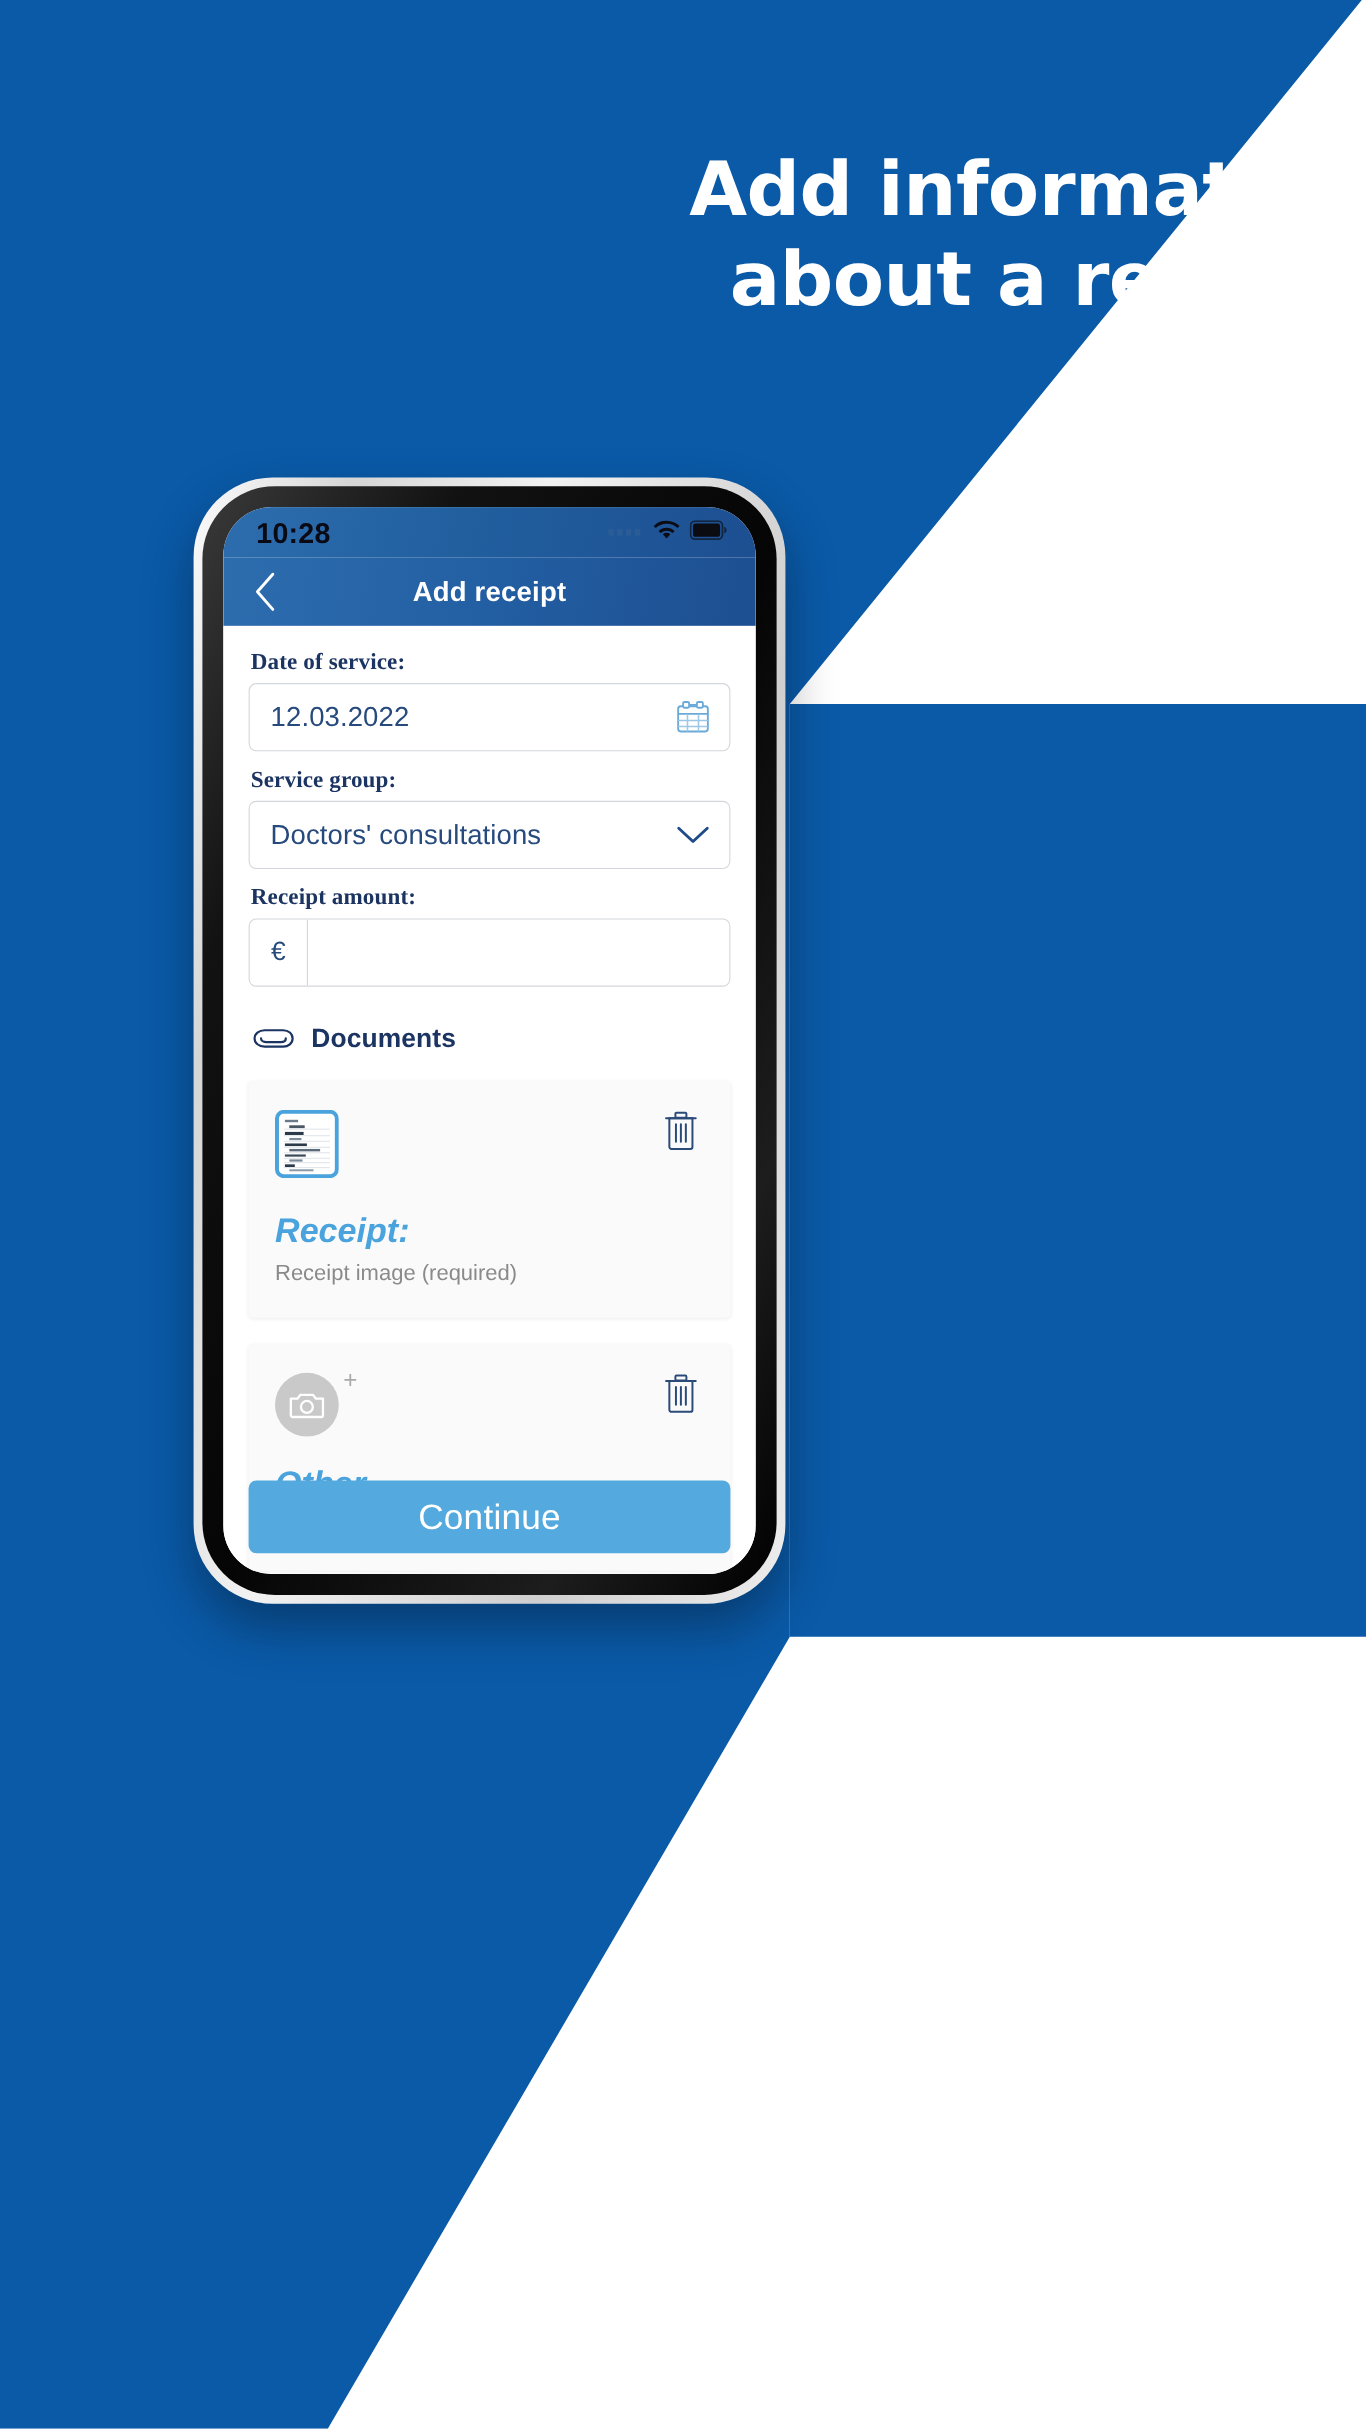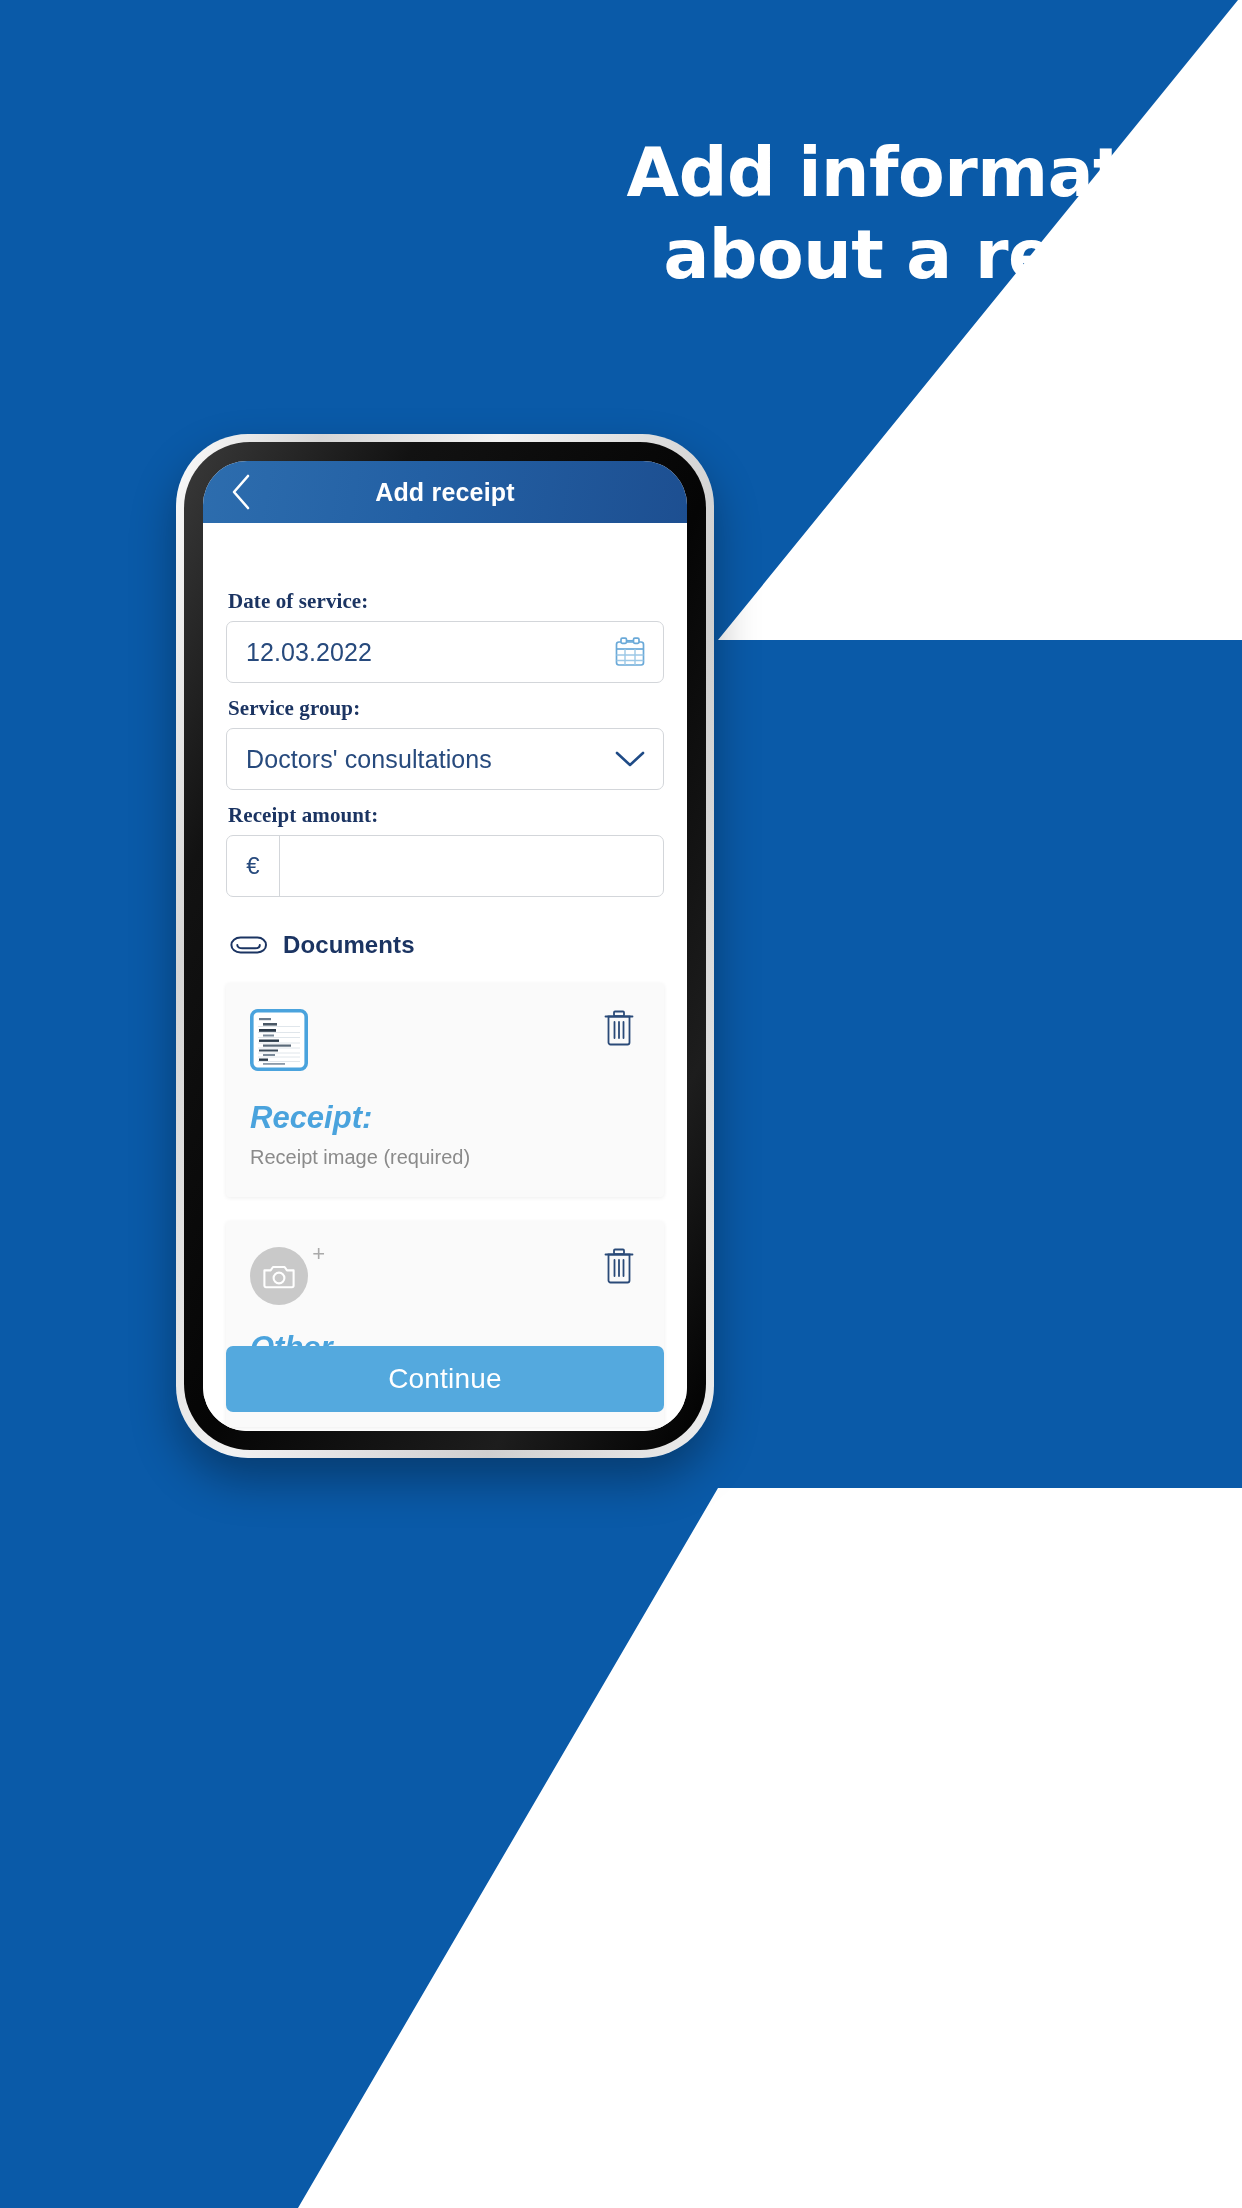--- a/index.html
+++ b/index.html
@@ -163,21 +163,21 @@
     margin-top:10px; color:#8a8a8a; font-size:20px;
   }
 
   
   .continue-wrap {
     position:absolute; left:23px; right:23px; bottom:19px;
   }
   .continue-btn {
     height:66px; border-radius:7px; background:#54a9de;
     display:flex; align-items:center; justify-content:center;
-    color:#fff; font-size:28px; letter-spacing:.2px; cursor:pointer;
+    color:#fff; font-size:32px; letter-spacing:.2px; cursor:pointer;
     border:none; width:100%;
     font-family:"Liberation Sans", sans-serif;
   }
 </style>
 </head>
 <body>
 
 <div id="bg-wrap">
   <svg id="bg-svg" viewBox="0 0 1242 2208" xmlns="http://www.w3.org/2000/svg">
     <rect x="0" y="0" width="1242" height="2208" fill="#ffffff"></rect>
@@ -190,20 +190,45 @@
   <span class="hl-line">Add information</span>
   <span class="hl-line">about a receipt</span>
 </div>
 
 <div id="phone">
   <div class="phone-outer"></div>
   <div class="phone-bezel"></div>
 
   <div class="phone-screen">
 
+    <div class="statusbar">
+      <span class="sb-time">10:28</span>
+      <span class="sb-right">
+        <span class="sb-dots">
+          <i></i>
+            <i></i>
+            <i></i>
+            <i></i>
+        </span>
+        <span>
+          <svg width="24" height="18" viewBox="0 0 24 18">
+            <path d="M12 16.5 8.6 12.6a5 5 0 0 1 6.8 0z" fill="#0c0c14"></path>
+            <path d="M12 9.4c-2.1 0-4 .8-5.4 2.2L4.7 9.7A10.4 10.4 0 0 1 12 6.7c2.8 0 5.4 1.1 7.3 3l-1.9 1.9A7.6 7.6 0 0 0 12 9.4z" fill="#0c0c14"></path>
+            <path d="M12 3.1c-3.8 0-7.3 1.5-9.9 4L.2 5.2A15.9 15.9 0 0 1 12 .4c4.6 0 8.8 1.9 11.8 4.8l-1.9 1.9A13.8 13.8 0 0 0 12 3.1z" fill="#0c0c14"></path>
+          </svg>
+        </span>
+        <span>
+          <svg width="34" height="18" viewBox="0 0 34 18">
+            <rect x="0.8" y="0.8" width="29" height="16.4" rx="4" ry="4" fill="none" stroke="#12253f" stroke-width="1.6"></rect>
+            <rect x="3" y="3" width="24.6" height="12" rx="2.4" ry="2.4" fill="#0b0b12"></rect>
+            <path d="M31.4 6.2v5.6c1.4-.3 2.1-1.2 2.1-2.8s-.7-2.5-2.1-2.8z" fill="#12253f"></path>
+          </svg>
+        </span>
+      </span>
+    </div>
 
     <div class="appbar">
       <span class="back">
         <svg width="22" height="36" viewBox="0 0 22 36">
           <path d="M18 2 4 18l14 16" fill="none" stroke="#ffffff" stroke-width="2.6" stroke-linecap="round" stroke-linejoin="round"></path>
         </svg>
       </span>
       <span class="title">Add receipt</span>
     </div>
 

